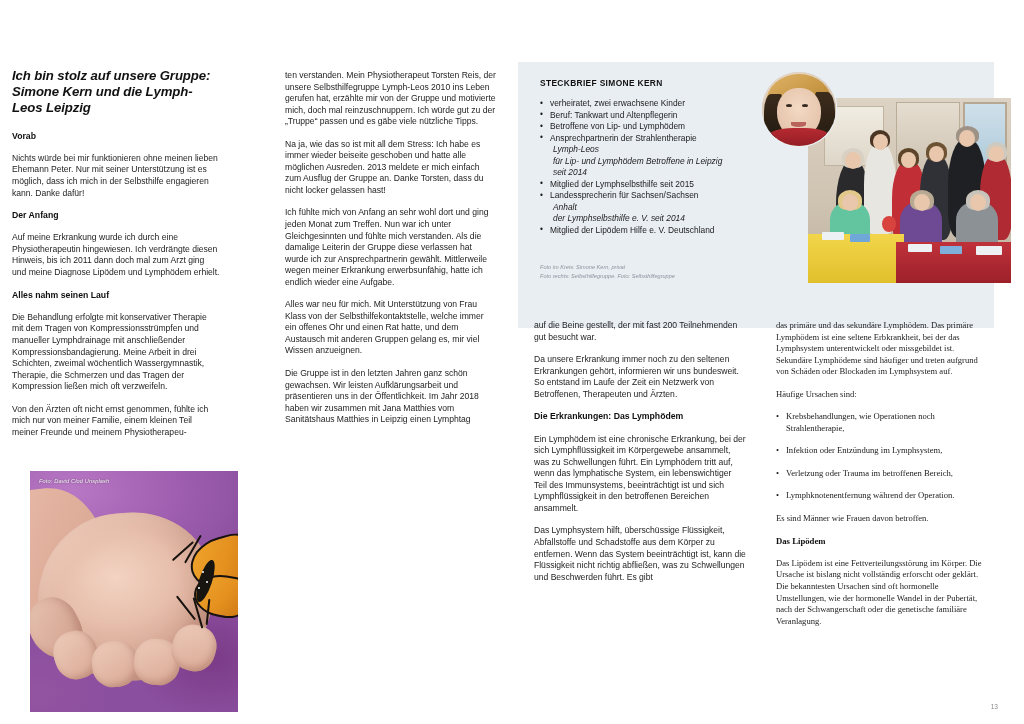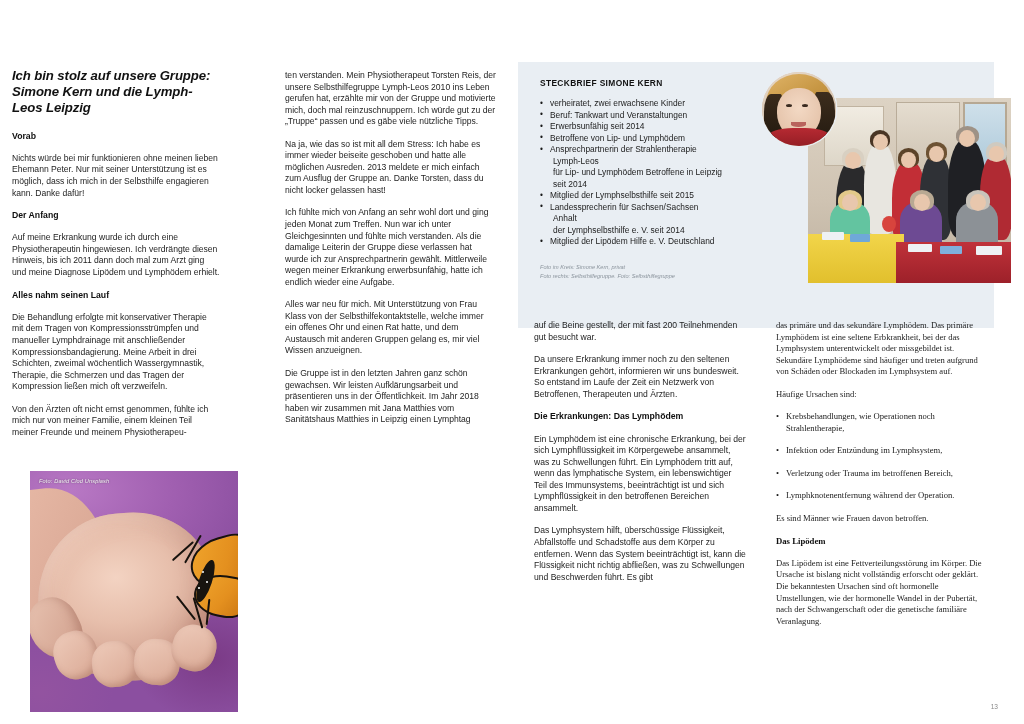--- a/index.html
+++ b/index.html
@@ -142,21 +142,21 @@
     margin:0;padding:0;list-style:none;
   }
   .sb-list li{
     position:relative;padding-left:10px;
     font-size:8.4px;line-height:11.5px;color:#1b1b1b;
     margin-bottom:0px;
   }
   .sb-list li::before{
     content:"•";position:absolute;left:0;top:-0.5px;font-size:8.4px;color:#1b1b1b;
   }
-  .sb-list li .cont{display:block;padding-left:3px;}
+  .sb-list li .cont{display:block;padding-left:3px;font-style:italic;}
   .sb-credits{
     position:absolute;left:22px;top:201px;
     font-size:5.6px;font-style:italic;line-height:9px;color:#8b949d;
   }
 
   
   #portrait{
     position:absolute;left:762px;top:72px;width:74px;height:74px;
     border-radius:50%;overflow:hidden;background:#d9c2ae;
     box-shadow:0 0 0 1.5px #e9eef3;
@@ -262,22 +262,21 @@
     <p class="body">Na ja, wie das so ist mit all dem Stress: Ich habe es immer wieder beiseite geschoben und hatte alle möglichen Ausreden. 2013 meldete er mich einfach zum Ausflug der Gruppe an. Danke Torsten, dass du nicht locker gelassen hast!</p>
     <p class="body">Ich fühlte mich von Anfang an sehr wohl dort und ging jeden Monat zum Treffen. Nun war ich unter Gleichgesinnten und fühlte mich verstanden. Als die damalige Leiterin der Gruppe diese verlassen hat wurde ich zur Ansprechpartnerin gewählt. Mittlerweile wegen meiner Erkrankung erwerbsunfähig, hatte ich endlich wieder eine Aufgabe.</p>
     <p class="body">Alles war neu für mich. Mit Unterstützung von Frau Klass von der Selbsthilfekontaktstelle, welche immer ein offenes Ohr und einen Rat hatte, und dem Austausch mit anderen Gruppen gelang es, mir viel Wissen anzueignen.</p>
     <p class="body">Die Gruppe ist in den letzten Jahren ganz schön gewachsen. Wir leisten Aufklärungsarbeit und präsentieren uns in der Öffentlichkeit. Im Jahr 2018 haben wir zusammen mit Jana Matthies vom Sanitätshaus Matthies in Leipzig einen Lymphtag</p>
   </div>
 
   <div id="steckbrief">
     <div class="sb-title">STECKBRIEF SIMONE KERN</div>
     <ul class="sb-list">
       <li><span>verheiratet, zwei erwachsene Kinder</span></li>
-      <li><span>Beruf: Tankwart und Veranstaltungen</span></li>
-      <li><span>Erwerbsunfähig seit 2014</span></li>
+      <li><span>Beruf: Tankwart und Altenpflegerin</span></li>
       <li><span>Betroffene von Lip- und Lymphödem</span></li>
       <li>
         <span>Ansprechpartnerin der Strahlentherapie</span>
         <span class="cont">Lymph-Leos</span>
         <span class="cont">für Lip- und Lymphödem Betroffene in Leipzig</span>
         <span class="cont">seit 2014</span>
       </li>
       <li><span>Mitglied der Lymphselbsthilfe seit 2015</span></li>
       <li>
         <span>Landessprecherin für Sachsen/Sachsen</span>

